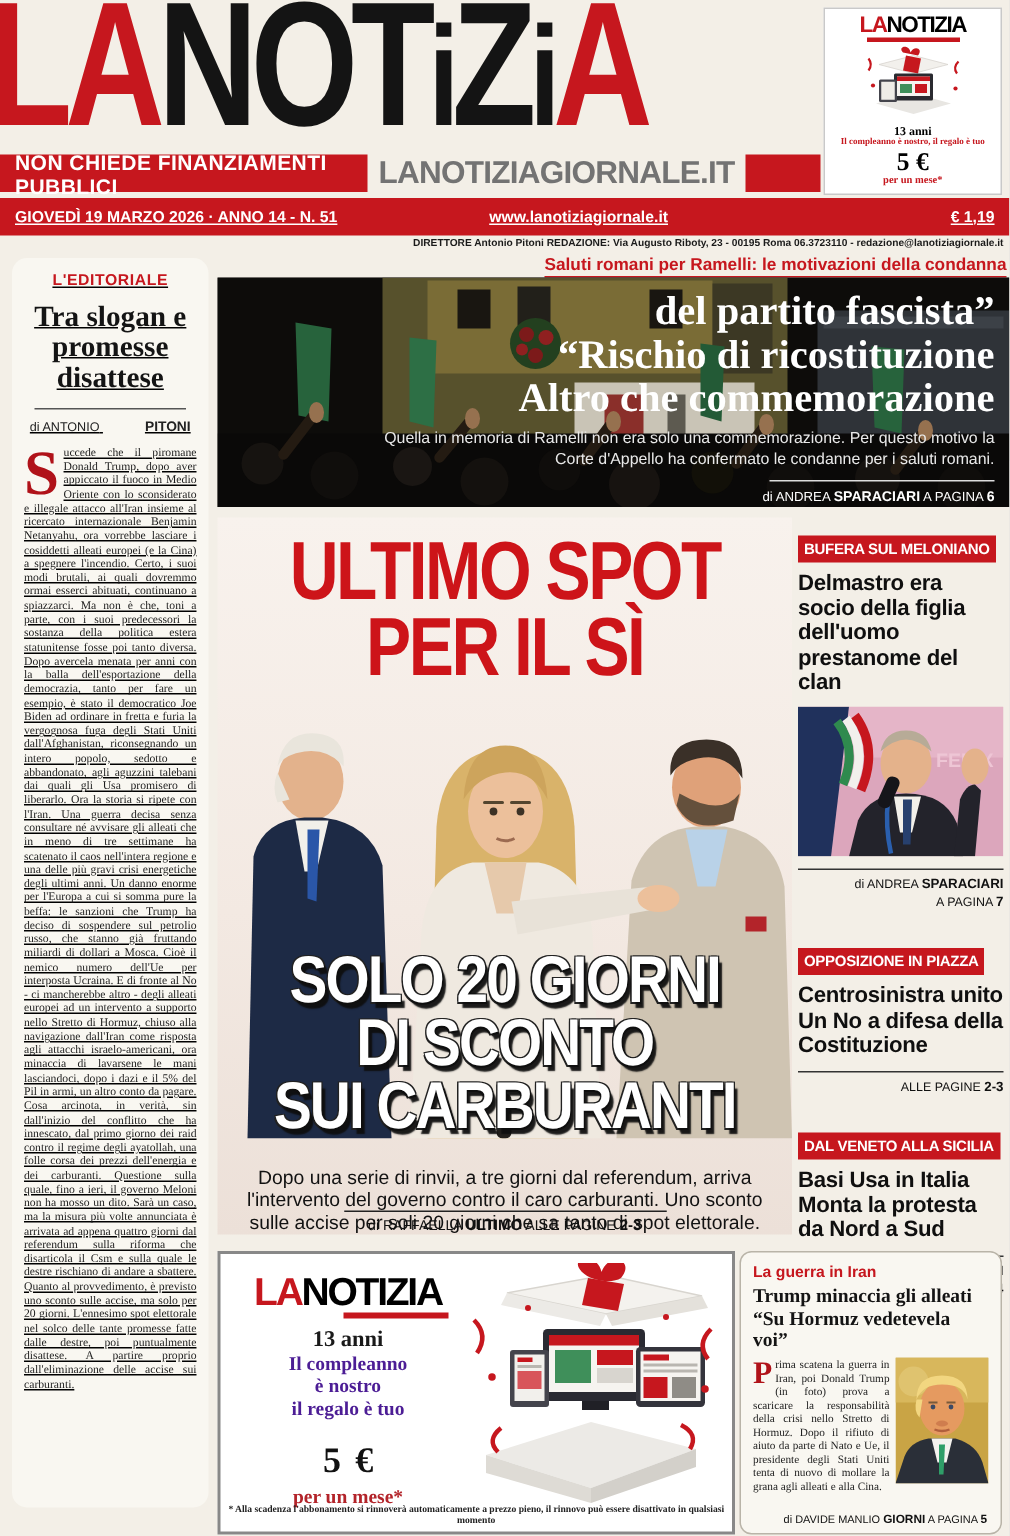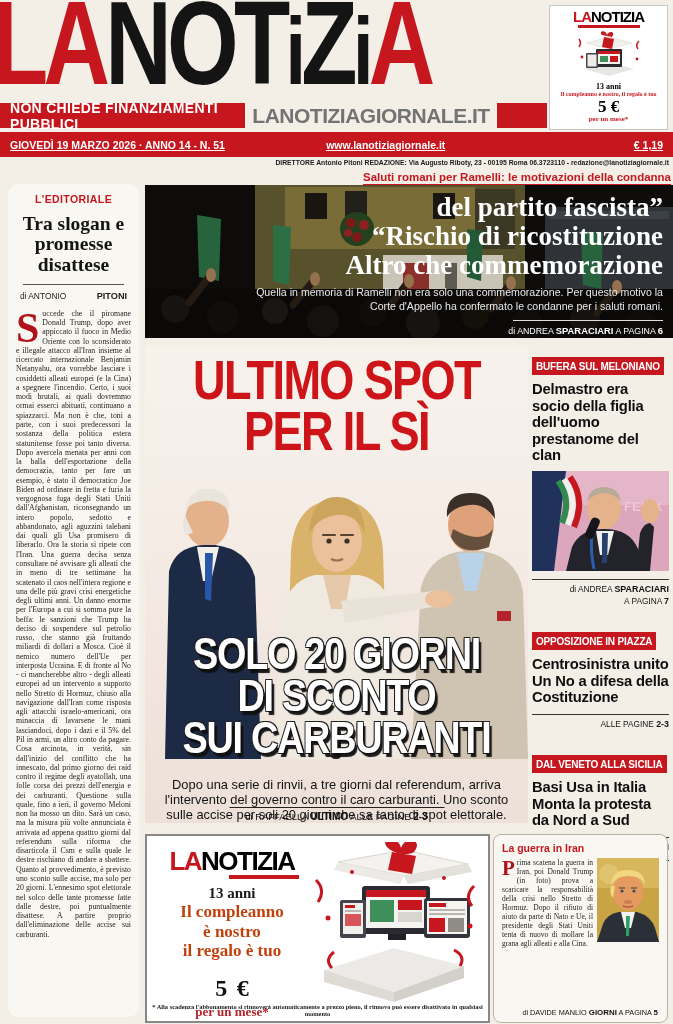--- a/index.html
+++ b/index.html
@@ -37,22 +37,22 @@
 
   #date-bar{position:absolute;top:132px;left:0;width:673px;height:25px;background:var(--red);color:#fff;
     display:flex;align-items:center;font-size:10.5px;font-weight:bold;padding:0 10px;text-decoration:underline;}
   #date-bar .db-left{flex:1;}
   #date-bar .db-center{flex:1;text-align:right;}
   #date-bar .db-right{flex:1;text-align:right;}
 
   #director-line{position:absolute;top:159px;right:4px;font-size:6.8px;font-weight:600;color:#1a1a1a;}
 
   
-  #editorial{position:absolute;left:8px;top:184px;width:131px;height:833px;background:var(--boxbg);
-    border-radius:10px;padding:9px 8px;overflow:hidden;}
+  #editorial{position:absolute;left:8px;top:172px;width:131px;height:833px;background:var(--boxbg);
+    border-radius:10px;padding:9px 8px;overflow:hidden;text-decoration:underline;}
   .ed-kicker{color:var(--red);font-weight:800;font-size:10.5px;text-align:center;letter-spacing:.4px;}
   .ed-title{font-family:"Liberation Serif",serif;font-weight:900;font-size:19.5px;line-height:1.04;
     text-align:center;margin-top:9px;color:var(--ink);}
   .ed-rule{border-top:1.2px solid #555;width:88%;margin:9px auto 6px;}
   .ed-byline{text-align:center;font-size:8.4px;color:#222;}
   .ed-byline b{font-weight:900;font-size:9.2px;margin-left:28px;}
   .ed-body{font-family:"Liberation Serif",serif;font-size:7.8px;line-height:1.19;text-align:justify;
     color:#1d1d1d;margin-top:8px;}
   .ed-drop{float:left;font-family:"Liberation Serif",serif;font-weight:bold;font-size:42px;line-height:.78;
     color:#b01219;padding:3px 3px 0 0;}
@@ -95,21 +95,21 @@
   .rc-byline b{font-weight:900;font-size:8.9px;}
 
   
   #promo-bottom{position:absolute;left:145px;top:834px;width:345px;height:189px;background:#fff;
     border:2px solid #888;font-family:"Liberation Serif",serif;overflow:hidden;}
   .pb-left{position:absolute;left:10px;top:12px;width:150px;text-align:center;}
   .pb-logo{font-family:"Liberation Sans",sans-serif;font-weight:900;font-size:26px;letter-spacing:-1.5px;line-height:1;}
   .pb-logo .red{color:var(--red);}
   .pb-underline{width:70px;height:4px;background:var(--red);margin:1px 0 6px 72px;}
   .pb-years{font-weight:bold;font-size:15px;color:#1a1a1a;}
-  .pb-line{font-weight:bold;font-size:17px;color:#c2410c;line-height:1.15;}
+  .pb-line{font-weight:bold;font-size:13px;color:#4c1d95;line-height:1.15;}
   .pb-price{font-weight:bold;font-size:38px;color:#111;line-height:1.05;margin-top:3px;}
   .pb-price span{font-size:24px;}
   .pb-per{font-weight:bold;font-size:13px;color:#b3242a;}
   .pb-gift{position:absolute;right:6px;top:6px;}
   .pb-disclaimer{position:absolute;bottom:4px;left:0;width:100%;text-align:center;font-size:6.4px;
     font-weight:bold;color:#222;}
 
   
   #iran-box{position:absolute;left:493px;top:834px;width:175px;height:189px;background:var(--boxbg);
     border:1.5px solid #b9b4a8;border-radius:8px;padding:7px 8px;overflow:hidden;}
@@ -398,20 +398,24 @@
         <circle cx="166" cy="84" r="2.5" fill="#c6171e"></circle>
         <circle cx="48" cy="30" r="2" fill="#c6171e"></circle>
         <circle cx="140" cy="36" r="2" fill="#c6171e"></circle>
       </svg>
     </div>
     <div class="pb-disclaimer">* Alla scadenza l'abbonamento si rinnoverà automaticamente a prezzo pieno, il rinnovo può essere disattivato in qualsiasi momento</div>
   </div>
 
   <div id="iran-box">
     <div class="ir-kicker">La guerra in Iran</div>
+    <div class="ir-title">
+      <div>Trump minaccia gli alleati</div>
+      <div>“Su Hormuz vedetevela voi”</div>
+    </div>
     <div class="ir-photo">
       <svg width="62" height="84" viewBox="0 0 62 84">
         <rect width="62" height="84" fill="#c9a445"></rect>
         <rect width="62" height="30" fill="#d8b75c"></rect>
         <circle cx="12" cy="16" r="10" fill="#e3c878" opacity="0.7"></circle>
         <path d="M0 84 L6 66 Q10 56 22 54 L40 54 Q54 58 58 70 L62 84 Z" fill="#2a2f38"></path>
         <path d="M24 54 L38 54 L34 70 L28 70 Z" fill="#f4f2ee"></path>
         <path d="M29 58 L33 58 L32 78 L29 78 Z" fill="#2f9e68"></path>
         <ellipse cx="31" cy="34" rx="15" ry="18" fill="#e59a60"></ellipse>
         <path d="M14 28 Q14 12 31 12 Q48 12 48 28 Q46 18 31 18 Q18 18 14 28 Z" fill="#f2d680"></path>

